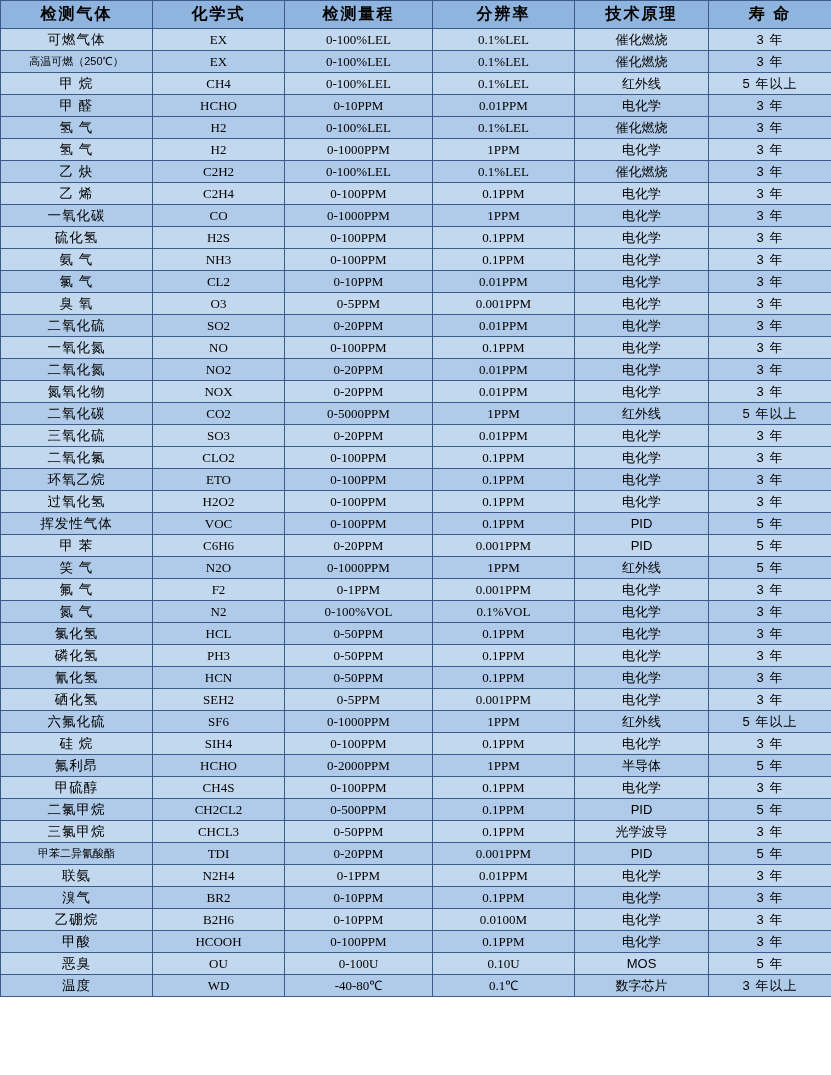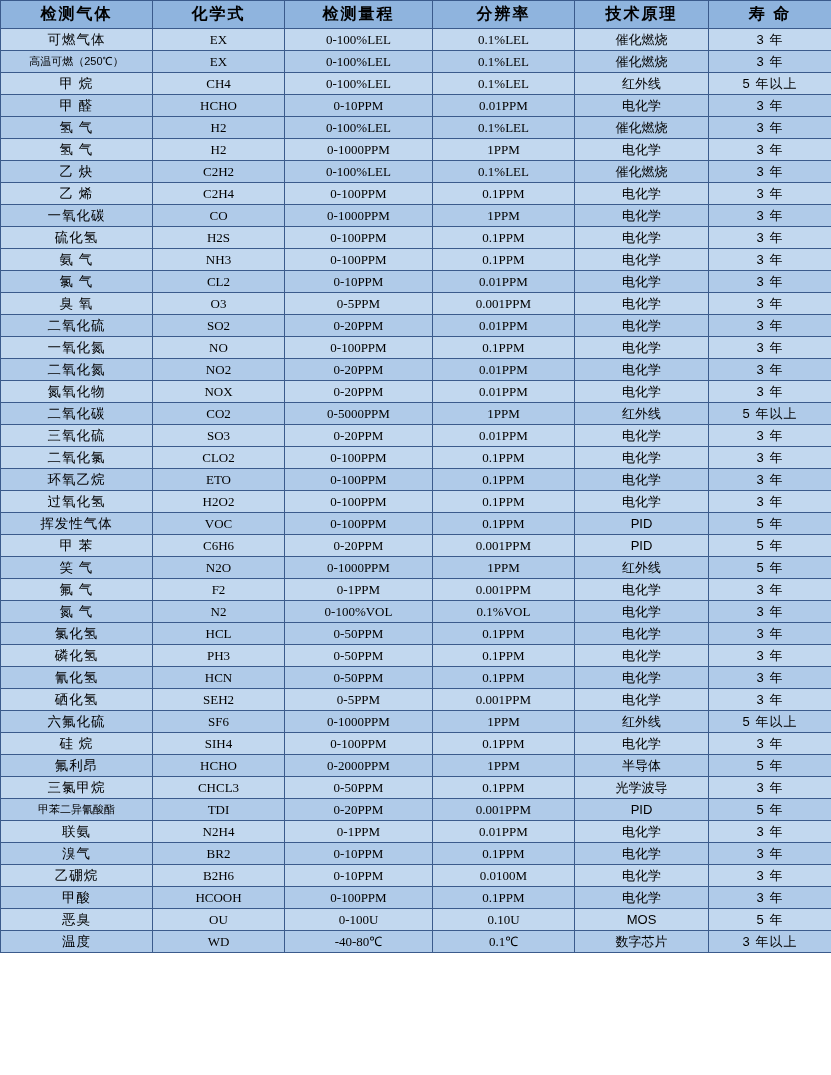--- a/index.html
+++ b/index.html
@@ -362,20 +362,36 @@
       </tr>
       <tr class="even">
         <td class="name">氟利昂</td>
         <td class="formula">HCHO</td>
         <td class="range">0-2000PPM</td>
         <td class="res">1PPM</td>
         <td class="principle">半导体</td>
         <td class="life">5 年</td>
       </tr>
       <tr class="odd">
+        <td class="name">甲硫醇</td>
+        <td class="formula">CH4S</td>
+        <td class="range">0-100PPM</td>
+        <td class="res">0.1PPM</td>
+        <td class="principle">电化学</td>
+        <td class="life">3 年</td>
+      </tr>
+      <tr class="even">
+        <td class="name">二氯甲烷</td>
+        <td class="formula">CH2CL2</td>
+        <td class="range">0-500PPM</td>
+        <td class="res">0.1PPM</td>
+        <td class="principle">PID</td>
+        <td class="life">5 年</td>
+      </tr>
+      <tr class="odd">
         <td class="name">三氯甲烷</td>
         <td class="formula">CHCL3</td>
         <td class="range">0-50PPM</td>
         <td class="res">0.1PPM</td>
         <td class="principle">光学波导</td>
         <td class="life">3 年</td>
       </tr>
       <tr class="even">
         <td class="name tight">甲苯二异氰酸酯</td>
         <td class="formula">TDI</td>

